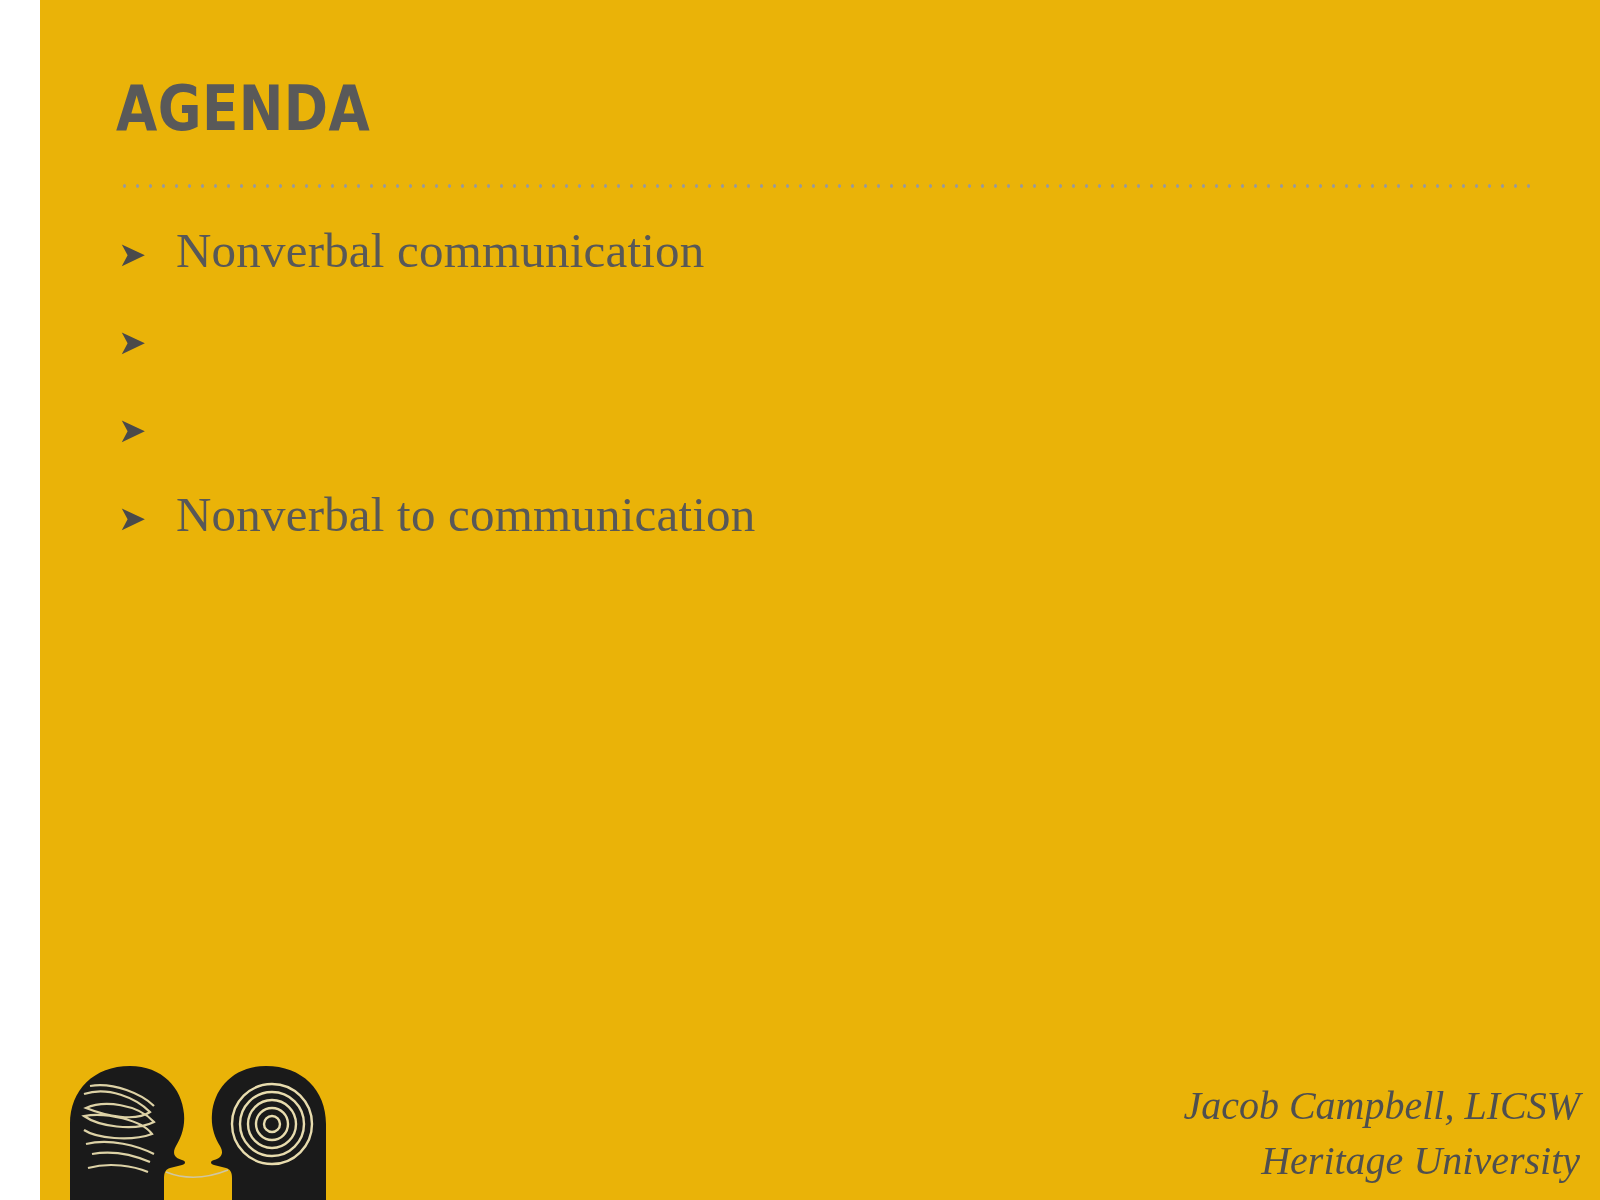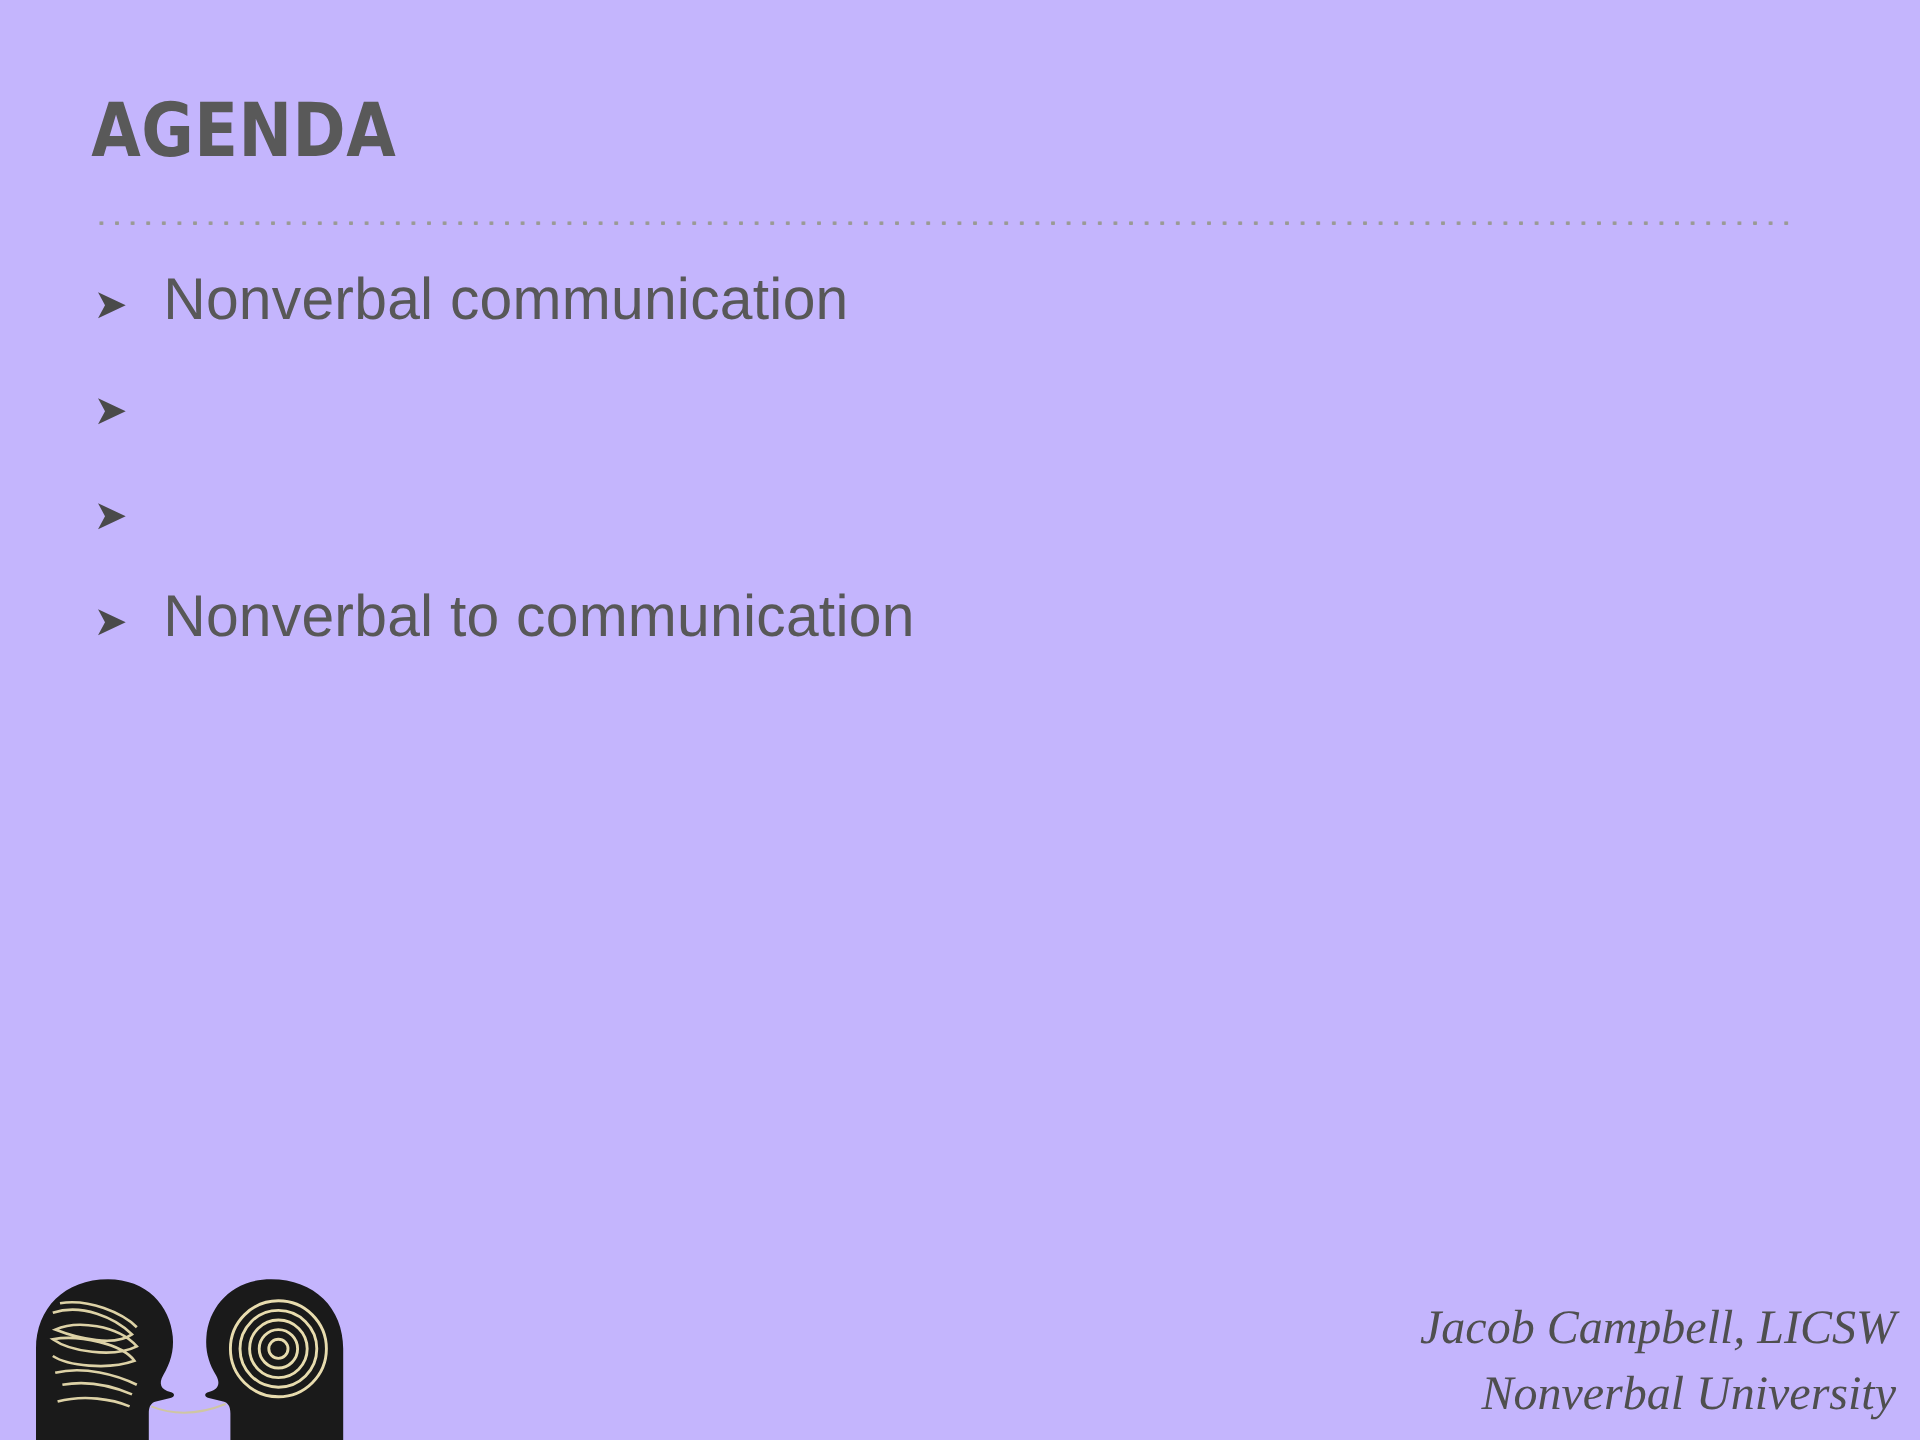--- a/index.html
+++ b/index.html
@@ -11,21 +11,22 @@
     height: 1200px;
     background: #ffffff;
     font-family: "Liberation Serif", serif;
     overflow: hidden;
     position: relative;
   }
 
   .slide {
     position: absolute;
     inset: 0;
-    background: #c4b5fd;
+    background: #eab308;
+    margin-left: 40px;
   }
 
   
   .title {
     position: absolute;
     left: 76px;
     top: 78px;
     font-family: "DejaVu Sans", sans-serif;
     font-weight: bold;
     font-size: 62px;
@@ -66,21 +67,21 @@
     width: 58px;
     flex: 0 0 58px;
     color: #4a4a4a;
     font-family: "DejaVu Sans", sans-serif;
     font-size: 34px;
     line-height: 1.45;
     padding-top: 8px;
     font-weight: bold;
   }
   .bullet-text {
-    font-family: Liberation Sans, sans-serif;
+    font-family: Liberation Serif, serif;
     font-size: 49px;
     color: #585858;
     line-height: 1.18;
     letter-spacing: 0.2px;
   }
 
   
   .footer {
     position: absolute;
     left: 0;
@@ -173,18 +174,18 @@
           <circle cx="214" cy="74" r="40"></circle>
         </g>
 
         <path d="M108 122 C128 130 150 128 170 120" stroke="#cfc6a2" stroke-width="1.6" fill="none"></path>
       </svg>
     </div>
 
 
     <div class="footer-right-text">
       <div>Jacob Campbell, LICSW</div>
-      <div>Nonverbal University</div>
+      <div>Heritage University</div>
     </div>
 
   </div>
 
 </div>
 
 </body></html>

